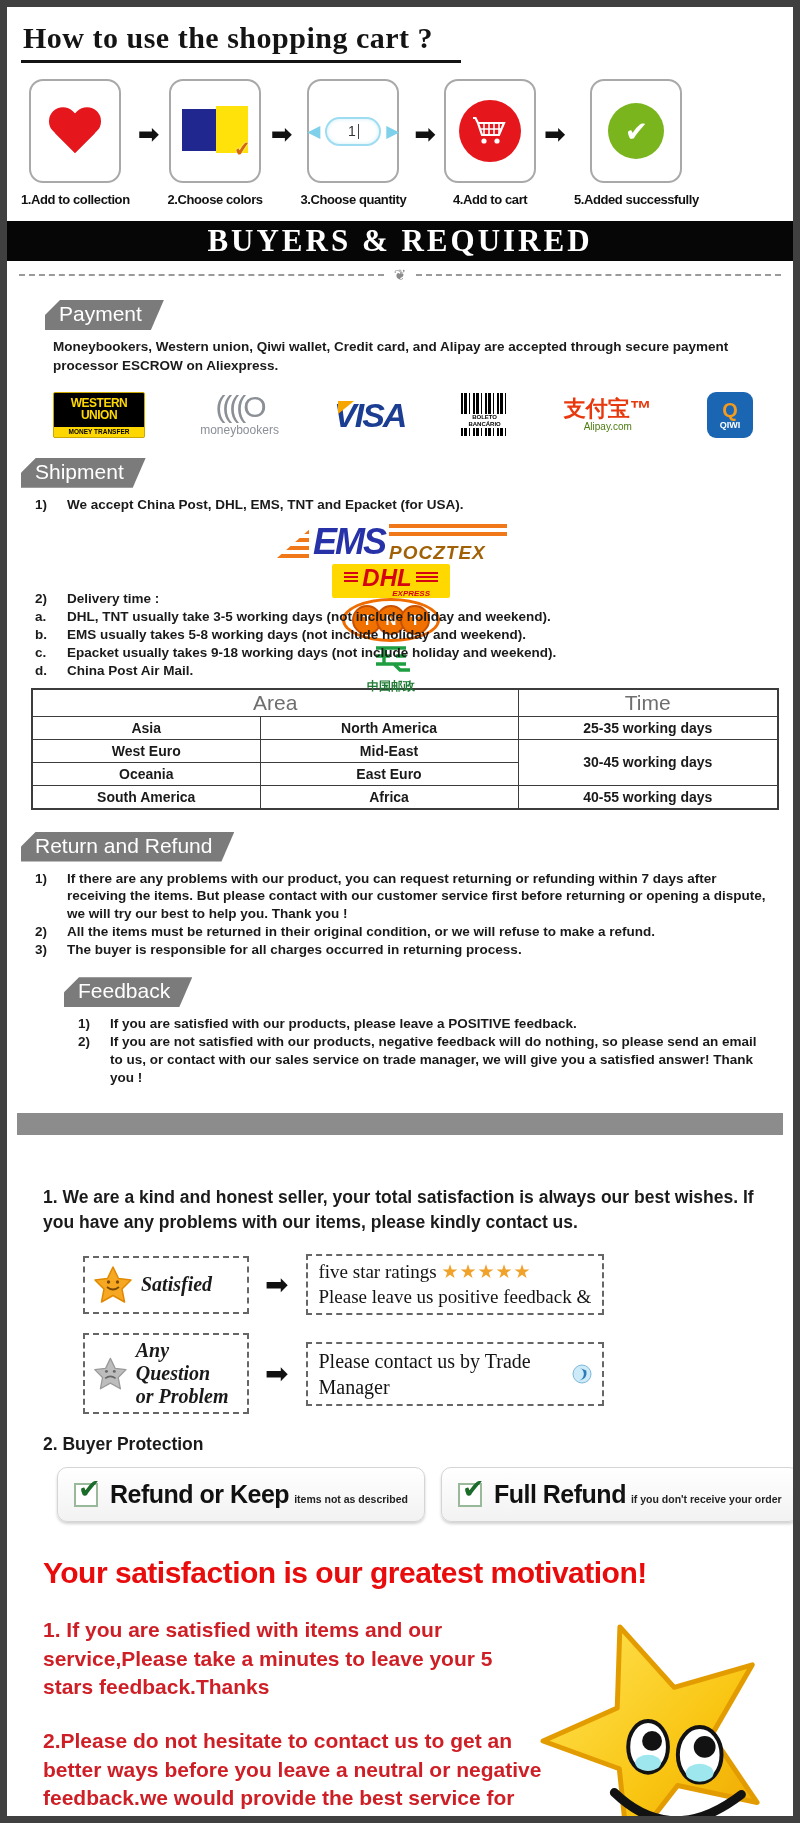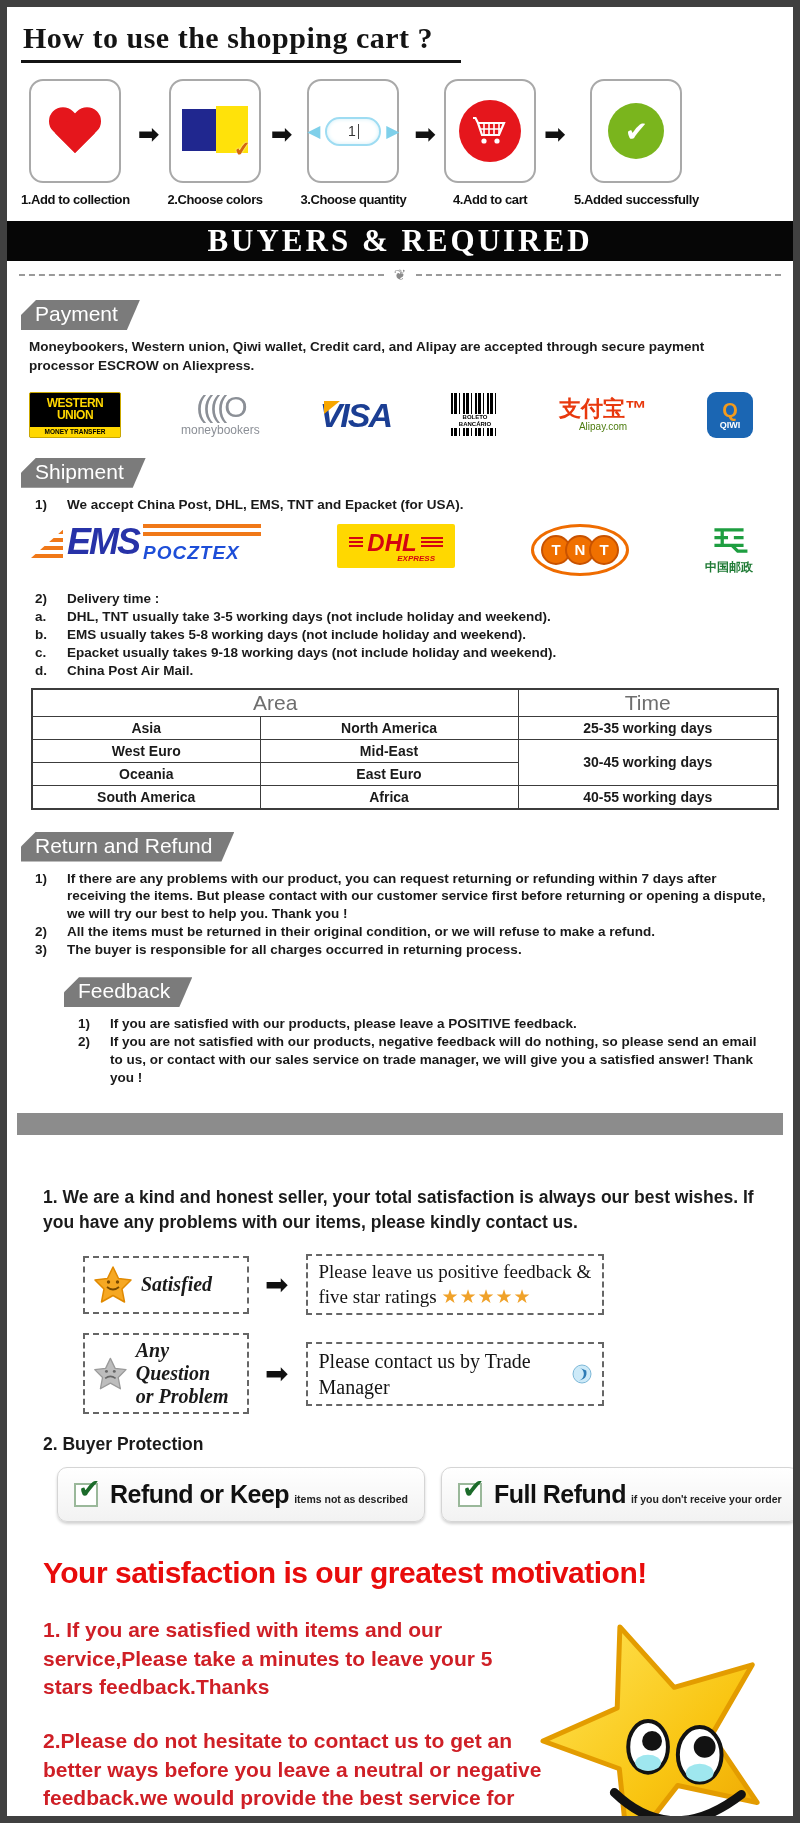--- a/index.html
+++ b/index.html
@@ -90,32 +90,32 @@
   .boleto .bars.small { height:8px; margin-top:1px; }
   .alipay { display:flex; flex-direction:column; align-items:center; line-height:1; }
   .alipay .cn { color:#e8380d; font-size:22px; font-weight:bold; }
   .alipay .en { color:#4d7c0f; font-size:10px; font-weight:normal; margin-top:2px; }
   .qiwi { width:46px; height:46px; background:#1b66b3; border-radius:9px; display:flex;
           flex-direction:column; align-items:center; justify-content:center; line-height:1; }
   .qiwi .q { color:#f39b1d; font-size:20px; font-weight:bold; }
   .qiwi .qname { color:#fff; font-size:9px; font-weight:bold; margin-top:1px; }
 
   
-  .shiplogos { display:flex; justify-content:space-between;
-               margin:10px 40px 0 22px; height:52px; }
+  .shiplogos { display:flex; align-items:center; justify-content:space-between;
+               margin:10px 40px 0 22px; height:52px;flex-direction:column; }
   .ems { display:flex; align-items:flex-start; }
   .ems .stripes-l { width:34px; height:30px; margin-top:6px;
         background:repeating-linear-gradient(#f07818 0 4px,#fff 4px 8px);
         clip-path:polygon(100% 0,100% 100%,0 100%); }
   .ems .ems-word { font-style:italic; font-weight:bold; font-size:36px; color:#2732a8;
                    letter-spacing:-2px; line-height:1; margin:0 4px; }
   .ems .ems-right { display:flex; flex-direction:column; }
   .ems .stripes-r { width:118px; height:16px;
         background:repeating-linear-gradient(#f07818 0 4px,#fff 4px 8px); }
-  .ems .pocztex { font-style:italic; font-weight:bold; font-size:19px; color:#1d4ed8;
+  .ems .pocztex { font-style:italic; font-weight:bold; font-size:19px; color:#a16207;
                   letter-spacing:1px; margin-top:2px; }
   .dhl { width:118px; height:44px; background:#ffd800; border-radius:2px; display:flex;
          flex-direction:column; align-items:center; justify-content:center; }
   .dhl .word { display:flex; align-items:center; gap:4px; }
   .dhl .bar { height:11px; background:repeating-linear-gradient(#d40511 0 2px,#ffd800 2px 4px); }
   .dhl .bar.b1 { width:14px; } .dhl .bar.b2 { width:22px; }
   .dhl .dtxt { color:#d40511; font-style:italic; font-weight:bold; font-size:24px; letter-spacing:0; }
   .dhl .express { color:#d40511; font-size:8px; font-style:italic; font-weight:bold;
                   align-self:flex-end; margin:-3px 20px 0 0; }
   .tnt { border:3px solid #ef6c00; border-radius:50%; padding:4px 10px; display:flex; align-items:center; }
@@ -231,21 +231,21 @@
 
   <div class="black-banner">
     <span>BUYERS &amp; REQUIRED</span>
   </div>
   <div class="orna">
     <div class="dash"></div>
     <span class="glyph">❦</span>
     <div class="dash"></div>
   </div>
 
-  <div style="margin-top:16px;">
+  <div style="margin-top:16px;margin-left:24px;">
     <span class="tag">Payment</span>
     <p class="para">Moneybookers, Western union, Qiwi wallet, Credit card, and Alipay are accepted through secure payment processor ESCROW on Aliexpress.</p>
     <div class="paylogos">
       <div class="wu">
         <div class="wu-top">
           <div>WESTERN</div>
           <div>UNION</div>
         </div>
         <div class="wu-strip">MONEY TRANSFER</div>
       </div>
@@ -401,25 +401,25 @@
         <polygon points="20,2 25.5,13.5 38,15 29,24 31.5,37 20,30.5 8.5,37 11,24 2,15 14.5,13.5" fill="#f6a823" stroke="#e08900" stroke-width="1.5" stroke-linejoin="round"></polygon>
         <circle cx="15.5" cy="17" r="1.7" fill="#7a4a00"></circle>
           <circle cx="24.5" cy="17" r="1.7" fill="#7a4a00"></circle>
         <path d="M14 22 Q20 27 26 22" fill="none" stroke="#7a4a00" stroke-width="1.8"></path>
       </svg>
       <span class="serif-it">Satisfied</span>
     </div>
     <span class="mid-arrow">➡</span>
     <div class="dashbox right">
       <div class="serif-msg">
-        <div>Please leave us positive feedback &amp;</div>
         <div>
           <span>five star ratings</span>
           <span class="mini-stars">★★★★★</span>
         </div>
+        <div>Please leave us positive feedback &amp;</div>
       </div>
     </div>
   </div>
 
   <div class="fb-row">
     <div class="dashbox left">
       <svg width="38" height="38" viewBox="0 0 40 40">
         <polygon points="20,2 25.5,13.5 38,15 29,24 31.5,37 20,30.5 8.5,37 11,24 2,15 14.5,13.5" fill="#bdbdbd" stroke="#9a9a9a" stroke-width="1.5" stroke-linejoin="round"></polygon>
         <circle cx="15.5" cy="17" r="1.7" fill="#666"></circle>
           <circle cx="24.5" cy="17" r="1.7" fill="#666"></circle>

